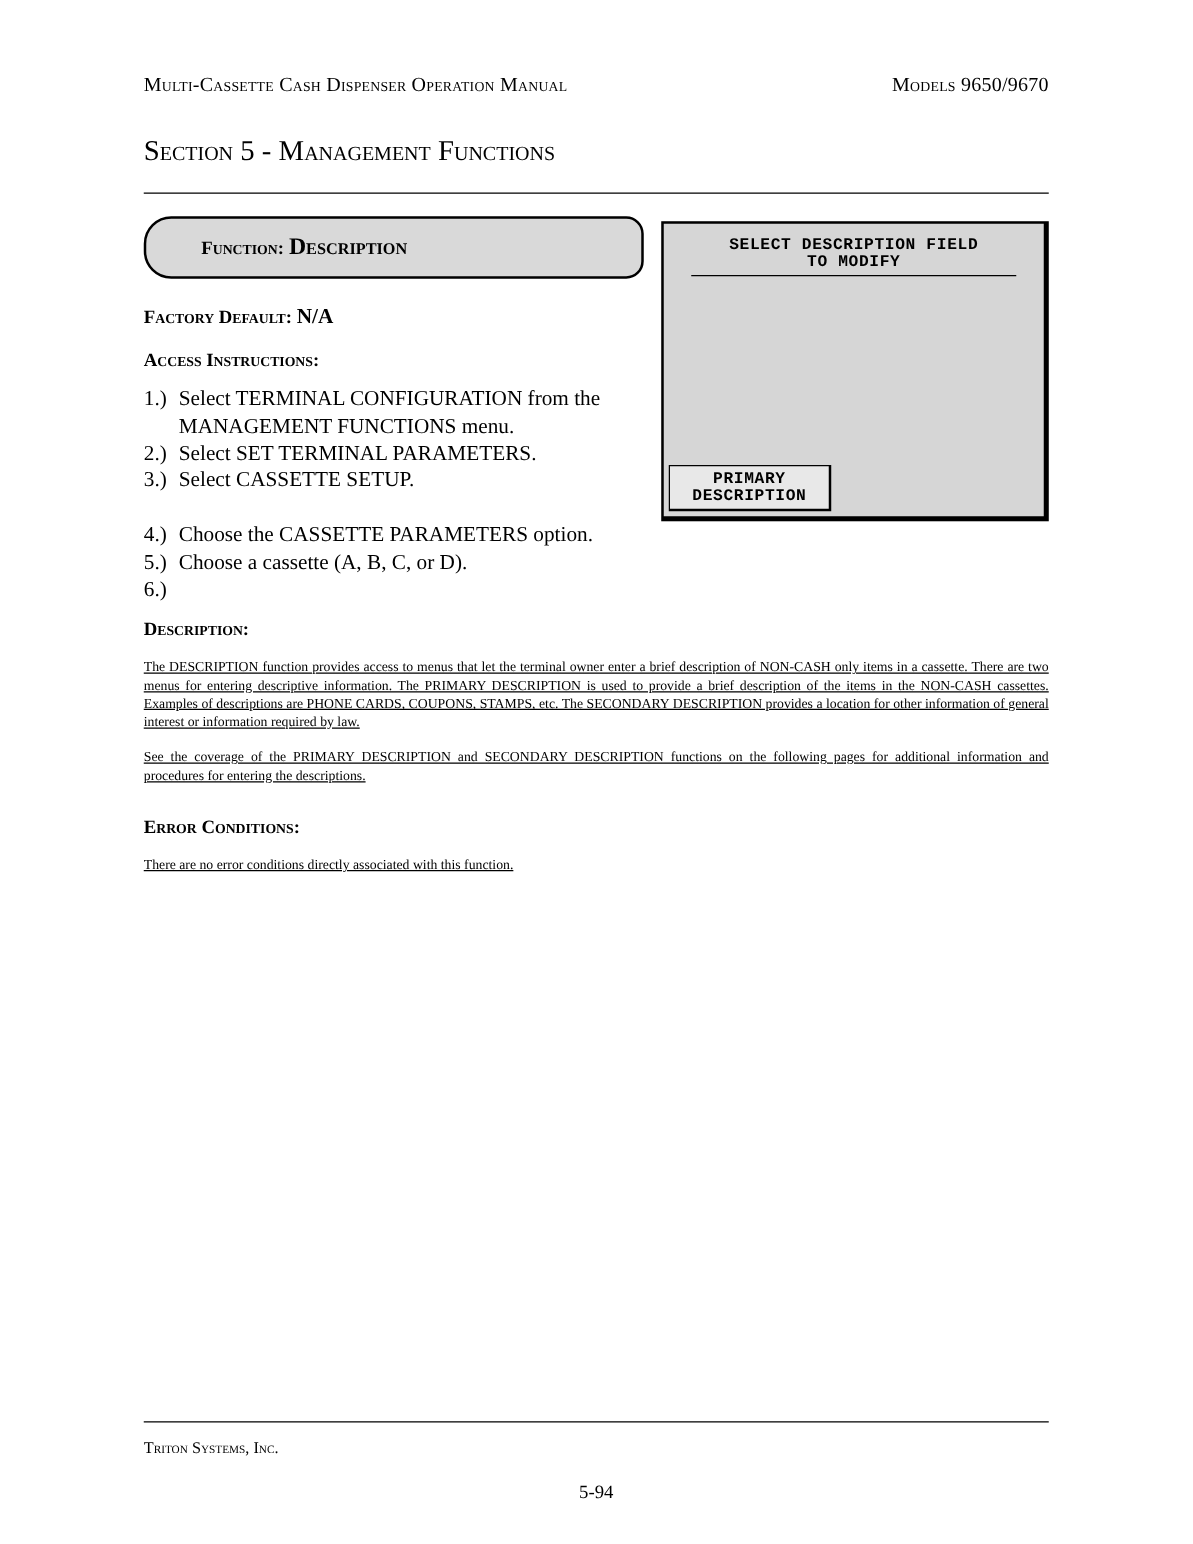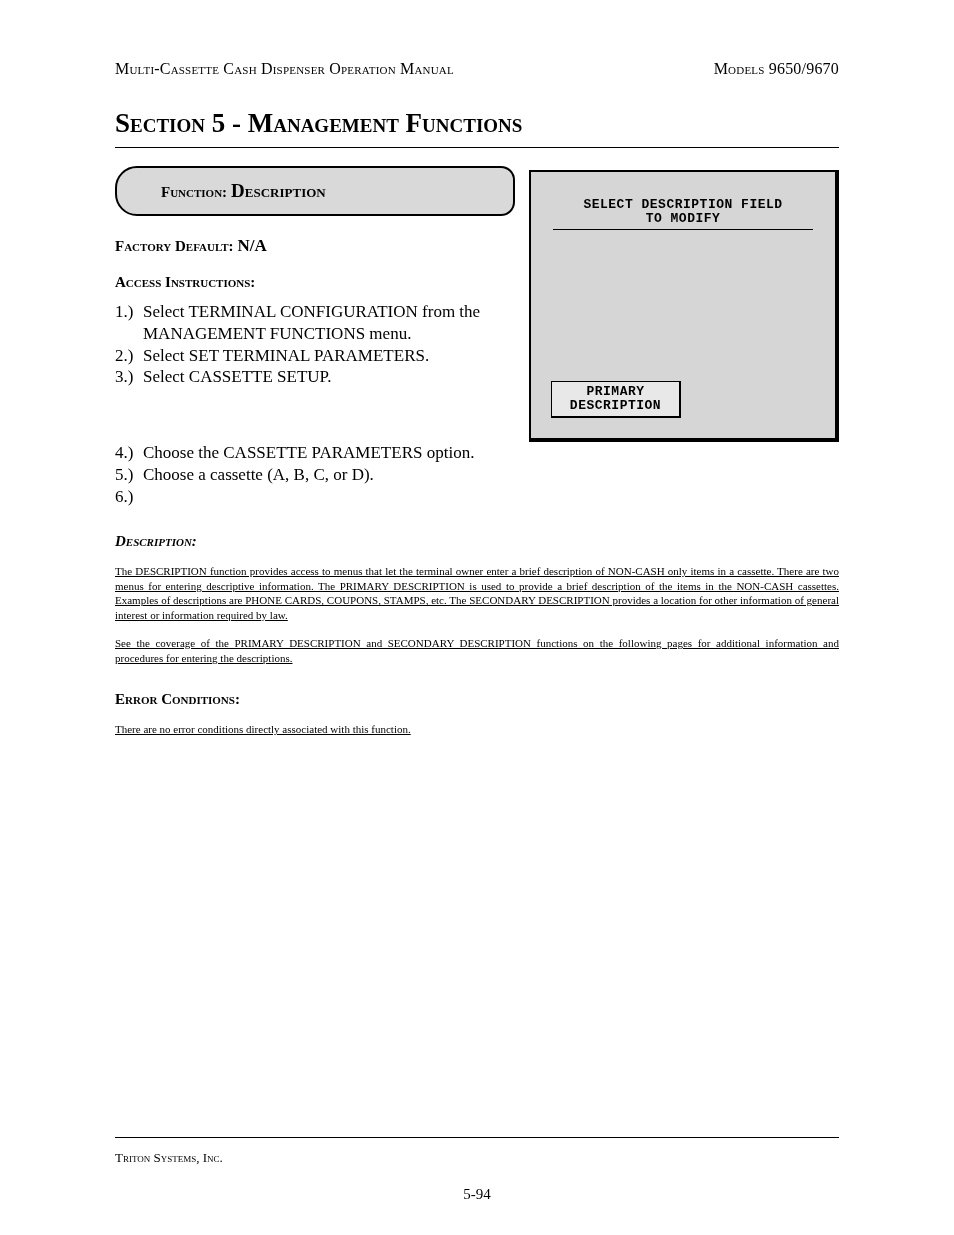--- a/index.html
+++ b/index.html
@@ -17,25 +17,25 @@
     padding: 60px 115px 40px 115px;
   }
   .header-row {
     display: flex;
     justify-content: space-between;
     font-size: 16px;
     font-variant: small-caps;
     letter-spacing: 0.2px;
   }
   .section-title {
-    font-size: 27px;
-    font-weight: bold;
+    font-size: 23px;
+    font-weight: normal;
     font-variant: small-caps;
     margin-top: 30px;
-    margin-bottom: 8px;
+    margin-bottom: 20px;
   }
   .hr-top {
     border: none;
     border-top: 1.5px solid #000;
     margin: 0 0 18px 0;
   }
   .content-row {
     display: flex;
     gap: 14px;
     align-items: flex-start;
@@ -80,21 +80,21 @@
   .step .num {
     min-width: 28px;
   }
   .screenshot {
     width: 310px;
     box-sizing: border-box;
     border: 2px solid #000;
     border-right-width: 4px;
     border-bottom-width: 4px;
     background: #d6d6d6;
-    padding: 20px;
+    padding: 4px;
     margin-top: 4px;
   }
   .screenshot-inner {
     min-height: 226px;
     position: relative;
   }
   .terminal-font {
     font-family: "Courier New", Courier, monospace;
     font-weight: bold;
     font-size: 13px;
@@ -233,21 +233,21 @@
       </div>
     <div class="step">
         <span class="num">5.)</span>
         <span>Choose a cassette (A, B, C, or D).</span>
       </div>
     <div class="step">
         <span class="num">6.)</span>
       </div>
   </div>
 
-  <div class="smallcaps-heading" style="margin-top:26px;font-style:italic;">Description:</div>
+  <div class="smallcaps-heading" style="margin-top:14px;">Description:</div>
   <div class="body-text">The DESCRIPTION function provides access to menus that let the terminal owner enter a brief description of NON-CASH only items in a cassette.  There are two menus for entering descriptive information.  The PRIMARY DESCRIPTION is used to provide a brief description of the items in the NON-CASH cassettes.  Examples of descriptions are PHONE CARDS, COUPONS, STAMPS, etc.  The SECONDARY DESCRIPTION provides a location for other information of general interest or information required by law.</div>
   <div class="body-text">See the coverage of the PRIMARY DESCRIPTION and SECONDARY DESCRIPTION functions on the following pages for additional information and procedures for entering the descriptions.</div>
 
   <div class="smallcaps-heading" style="margin-top:26px;">Error Conditions:</div>
   <div class="body-text" style="text-align:left;">There are no error conditions directly associated with this function.</div>
 
   <div class="footer">
     <hr class="hr-bottom">
     <div class="footer-row">Triton Systems, Inc.</div>
     <div class="page-num">5-94</div>

